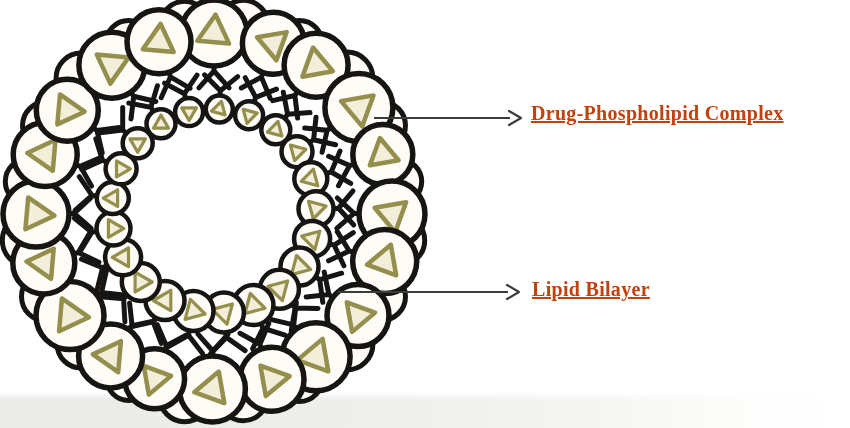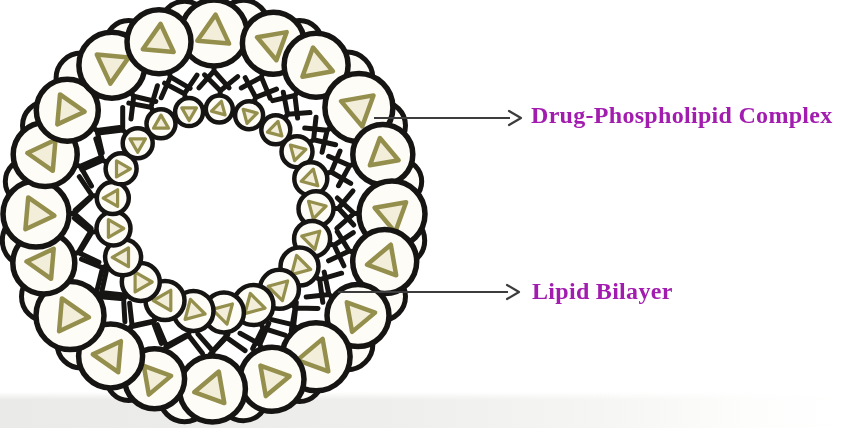--- a/index.html
+++ b/index.html
@@ -16,23 +16,24 @@
   }
   .bottom-band::before{
     content:"";position:absolute;left:0;top:0;width:100%;height:8px;
     background:linear-gradient(#ffffff,rgba(255,255,255,0));
   }
   svg.scene{position:absolute;left:0;top:0;}
   .label{
     position:absolute;
     white-space:nowrap;
     font-weight:700;
-    font-size:24px;
+    font-size:20px;
     letter-spacing:0.3px;
-    color:#a21caf;
+    color:#c2410c;
+    text-decoration:underline;
   }
   .label-1{left:531px;top:102px;}
   .label-2{left:532px;top:278px;text-align:center;}
 </style>
 </head>
 <body>
 
 <div class="stage">
   <div class="bottom-band"></div>
 

